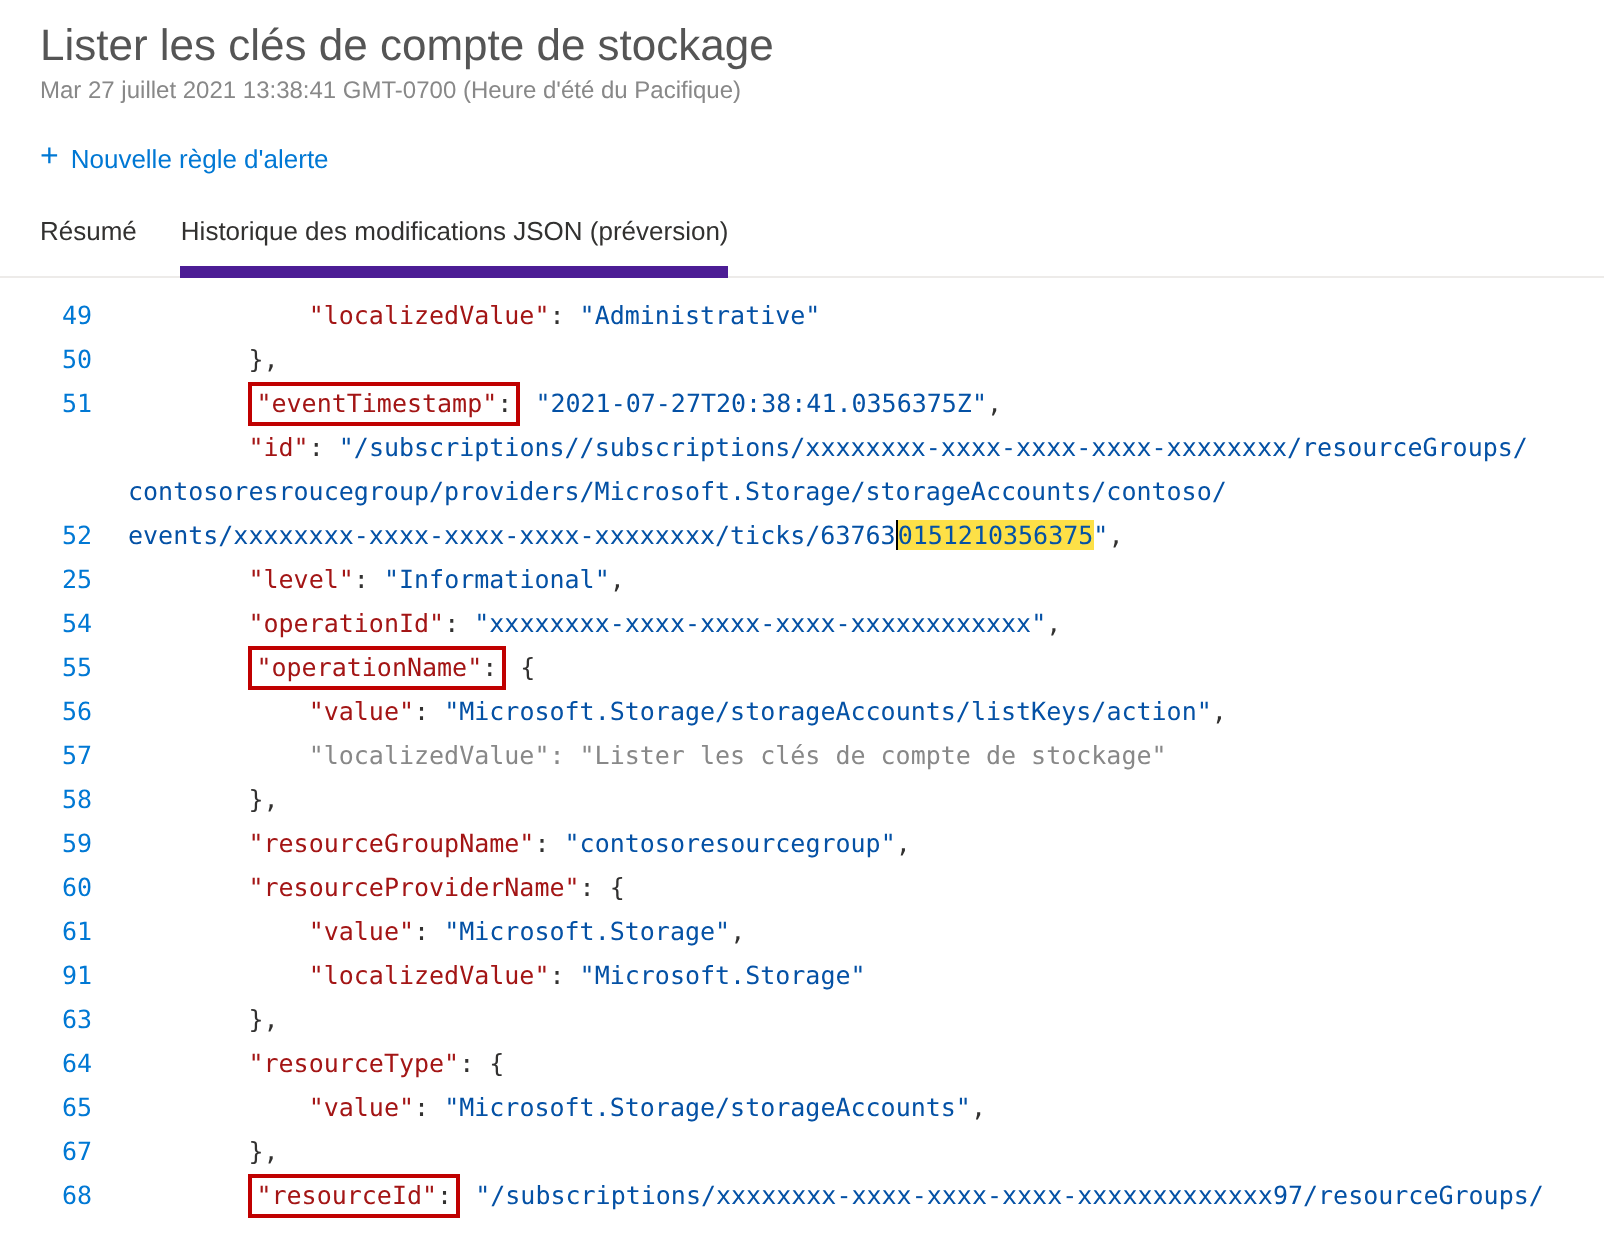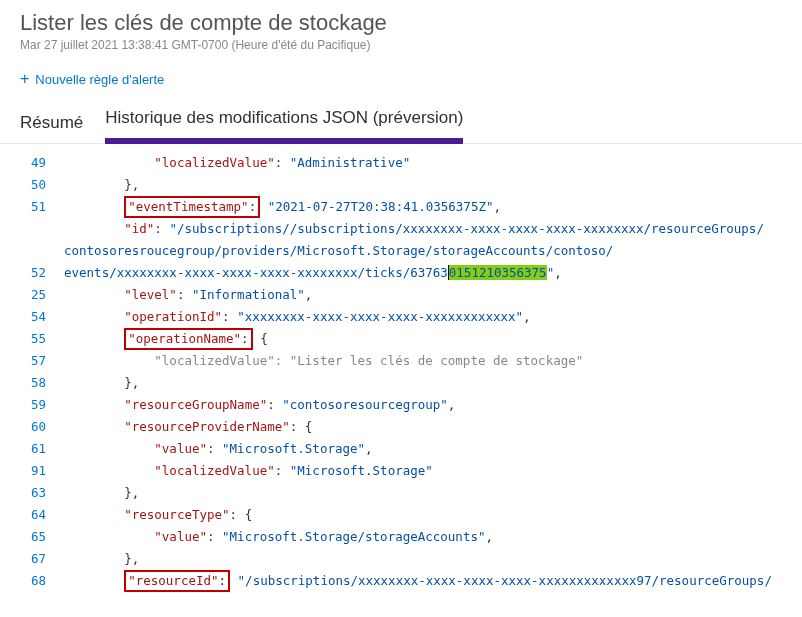--- a/index.html
+++ b/index.html
@@ -34,22 +34,21 @@
   .plus-icon {
     font-size: 16px;
     font-weight: 300;
     line-height: 1;
   }
   .tabs {
     display: flex;
     gap: 22px;
     padding: 0 20px;
     border-bottom: 1px solid #edebe9;
-    font-size: 17px;
-    align-items: flex-end;
+    font-size: 13px;
   }
   .tab {
     padding: 8px 0 10px 0;
     color: #323130;
     cursor: pointer;
   }
   .tab.active {
     border-bottom: 6px solid #4c1d95;
     color: #323130;
     margin-bottom: -1px;
@@ -82,21 +81,21 @@
   .s { color: #0451a5; } 
   .p { color: #323130; } 
   .g { color: #888; font-style: normal; } 
   .box {
     border: 2px solid #c00000;
     padding: 0 2px;
     display: inline-block;
     line-height: 18px;
   }
   .sel {
-    background: #84cc16;
+    background: #fde047;
   }
   .caret {
     border-left: 1px solid #000;
   }
 </style>
 </head>
 <body>
 
 <div class="header">
   <h1 class="title">Lister les clés de compte de stockage</h1>
@@ -140,20 +139,24 @@
     </div>
     <div class="line">
       <div class="gutter">54</div>
       <div class="content">        <span class="k">"operationId"</span><span class="p">:</span> <span class="s">"xxxxxxxx-xxxx-xxxx-xxxx-xxxxxxxxxxxx"</span><span class="p">,</span></div>
     </div>
     <div class="line">
       <div class="gutter">55</div>
       <div class="content">        <span class="box"><span class="k">"operationName"</span><span class="p">:</span></span> <span class="p">{</span></div>
     </div>
     <div class="line">
+      <div class="gutter">56</div>
+      <div class="content">            <span class="k">"value"</span><span class="p">:</span> <span class="s">"Microsoft.Storage/storageAccounts/listKeys/action"</span><span class="p">,</span></div>
+    </div>
+    <div class="line">
       <div class="gutter">57</div>
       <div class="content">            <span class="g">"localizedValue": "Lister les clés de compte de stockage"</span></div>
     </div>
     <div class="line">
       <div class="gutter">58</div>
       <div class="content">        <span class="p">},</span></div>
     </div>
     <div class="line">
       <div class="gutter">59</div>
       <div class="content">        <span class="k">"resourceGroupName"</span><span class="p">:</span> <span class="s">"contosoresourcegroup"</span><span class="p">,</span></div>

